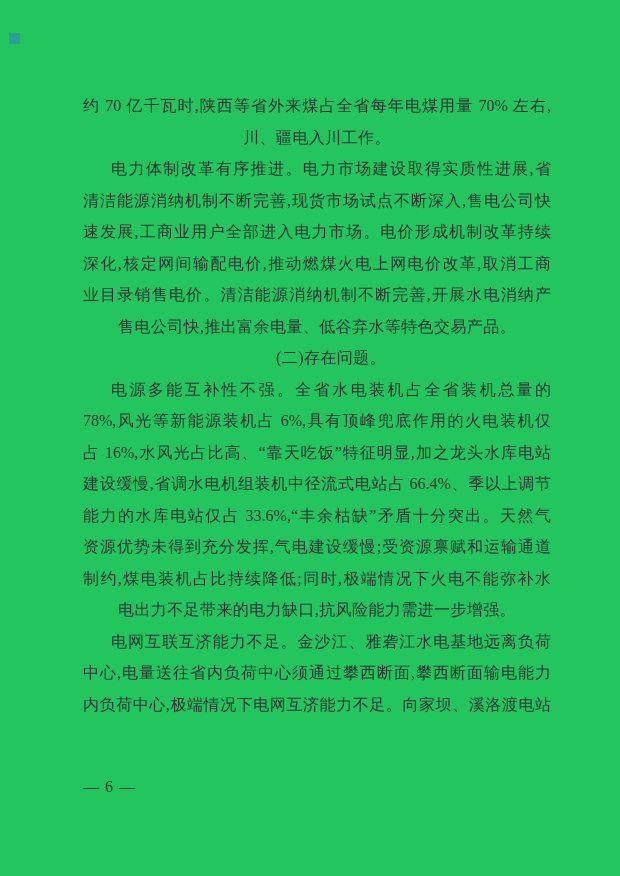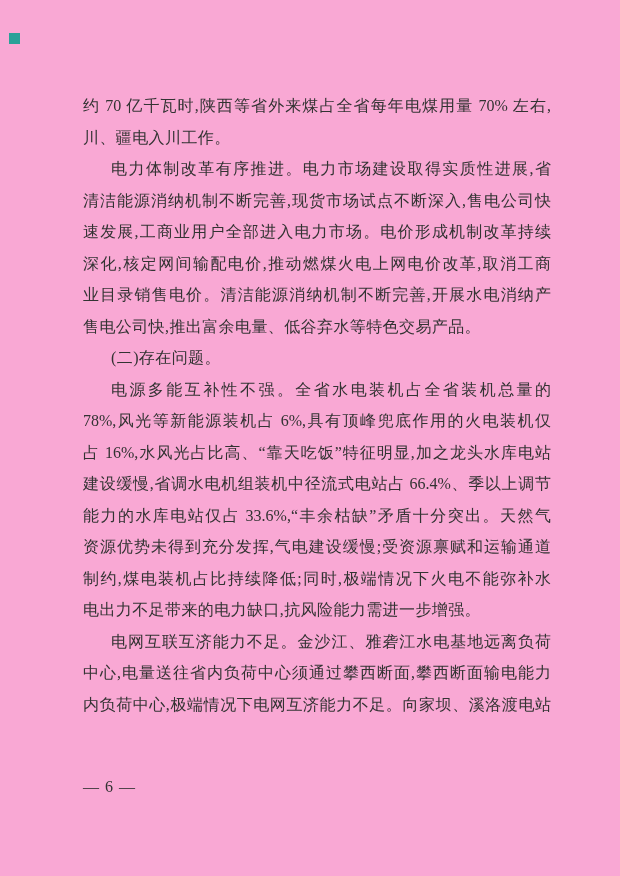--- a/index.html
+++ b/index.html
@@ -1,20 +1,20 @@
 <!DOCTYPE html>
 <html><head>
 <meta charset="utf-8">
 <style>
   html, body { margin: 0; padding: 0; background: #ffffff; }
   .page {
     position: relative;
     width: 620px;
     height: 876px;
-    background: #f9a8d4;
+    background: #22c55e;
     overflow: hidden;
     font-family: "Liberation Serif", "DejaVu Serif", serif;
     color: #333333;
   }
   .corner-marker {
     position: absolute;
     left: 9px;
     top: 33px;
     width: 11px;
     height: 11px;
@@ -26,20 +26,21 @@
     top: 90px;
     width: 468px;
     font-size: 16px;
     line-height: 31.5px;
   }
   .line {
     height: 31.5px;
     overflow: hidden;
     letter-spacing: 0.4px;
     white-space: normal;
+    text-align: center;
   }
   .j {
     text-align: justify;
     text-align-last: justify;
     letter-spacing: 0;
   }
   .ind { text-indent: 28px; }
   .bold { font-weight: normal; }
   .footer {
     position: absolute;

